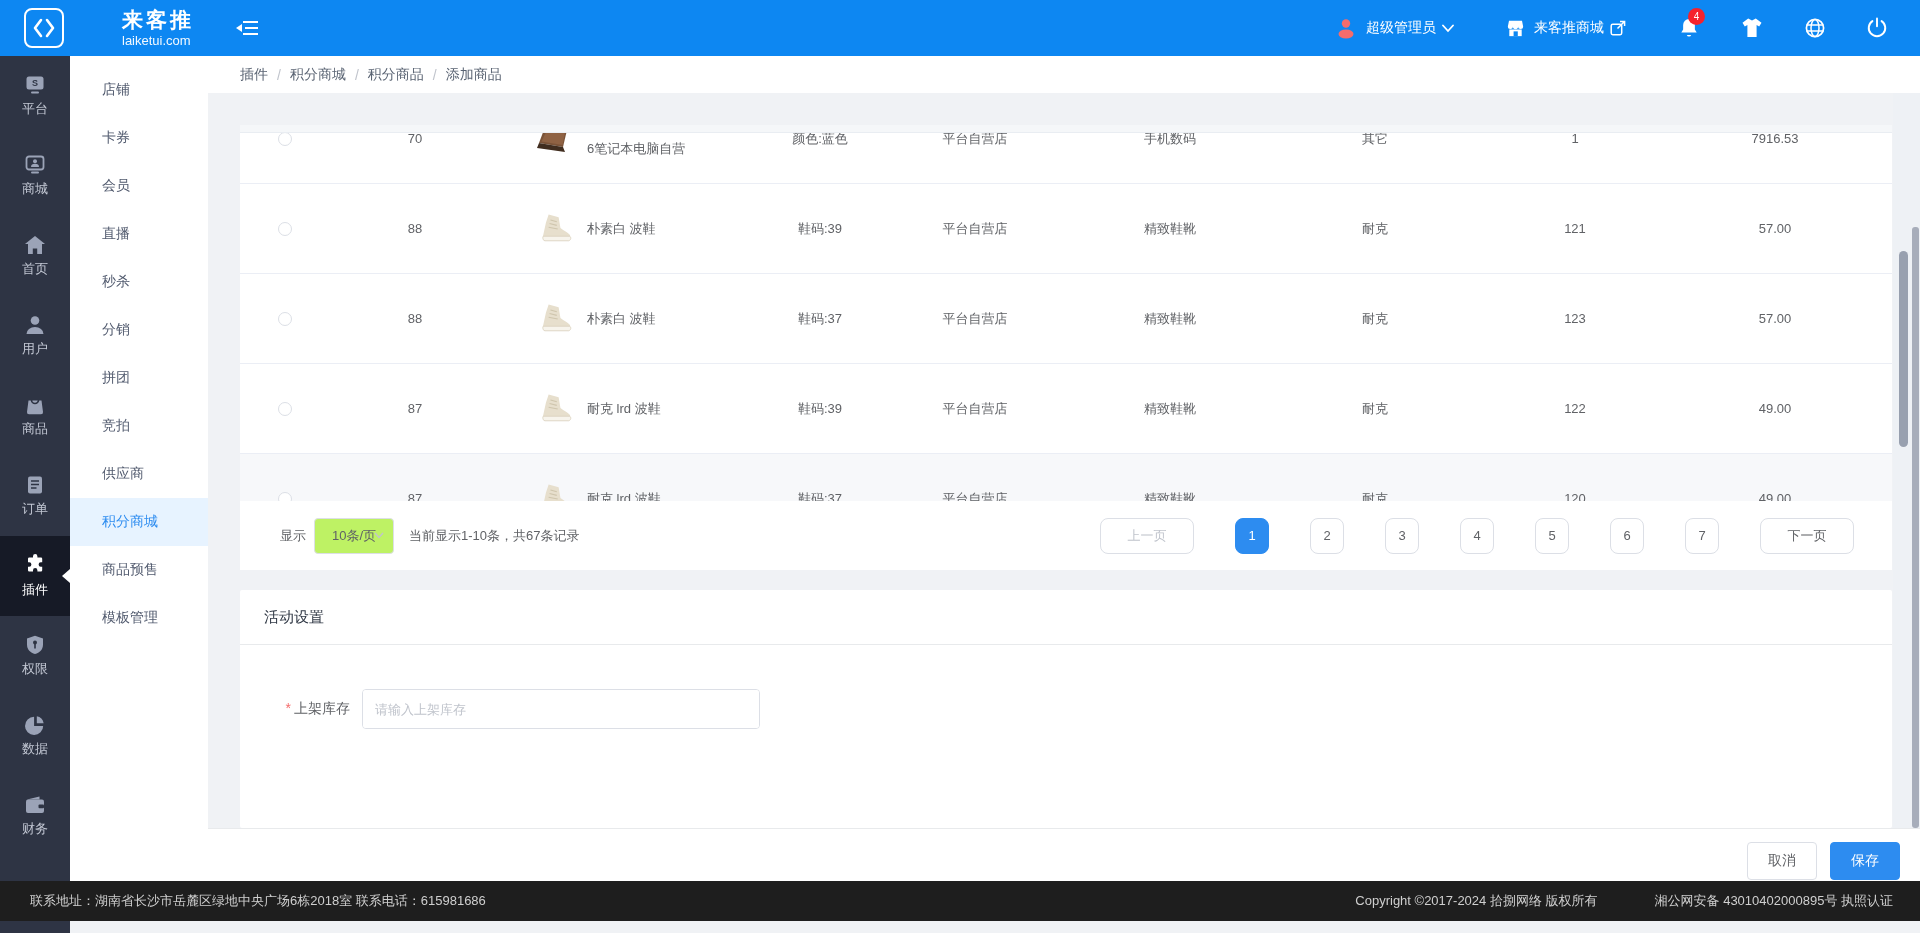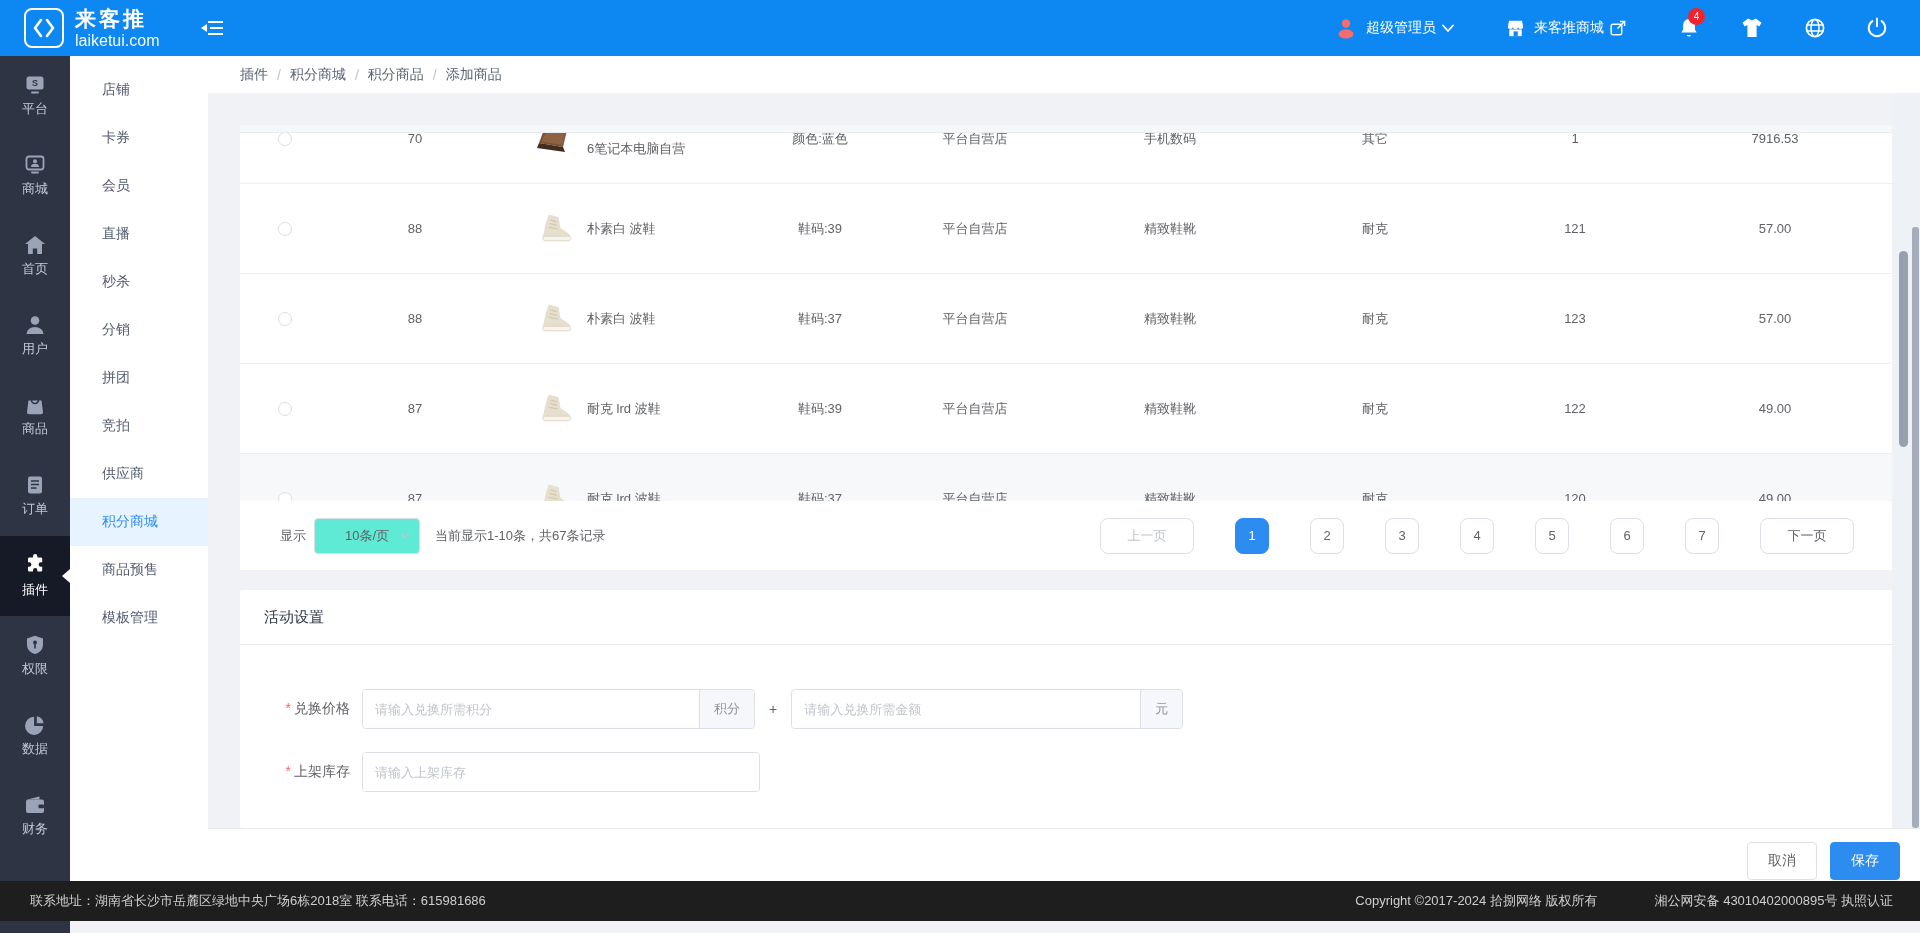--- a/index.html
+++ b/index.html
@@ -1,25 +1,25 @@
 <!DOCTYPE html>
 <html><head>
 <meta charset="utf-8">
 <style>
   html,body{margin:0;padding:0;background:#dfe3e8;}
   *{box-sizing:border-box;font-family:"Liberation Sans","DejaVu Sans",sans-serif;}
   .stage{position:relative;width:1920px;height:933px;background:#f0f2f5;overflow:hidden;}
 
   
   .topbar{position:absolute;top:0;left:0;width:1920px;height:56px;background:#0d87f2;display:flex;align-items:center;color:#fff;}
-  .logo{display:flex;align-items:center;margin-left:24px;cursor:pointer;}
+  .logo{display:flex;align-items:center;margin-left:24px;cursor:pointer;gap:47px;}
   .logo-mark{width:40px;height:40px;border:2px solid #fff;border-radius:8px;display:flex;align-items:center;justify-content:center;}
   .logo-text{margin-left:11px;line-height:1;}
   .logo-brand{font-size:21px;font-weight:bold;letter-spacing:3px;}
-  .logo-domain{font-size:16px;margin-top:4px;opacity:.95;}
+  .logo-domain{font-size:13px;margin-top:4px;opacity:.95;}
   .collapse{margin-left:42px;cursor:pointer;display:flex;align-items:center;}
   .top-right{margin-left:auto;display:flex;align-items:center;margin-right:32px;}
   .top-item{display:flex;align-items:center;cursor:pointer;}
   .top-user{margin-right:50px;}
   .top-user .uname{font-size:14px;margin:0 6px 0 8px;}
   .top-mall{margin-right:52px;}
   .top-mall .mname{font-size:14px;margin:0 6px 0 7px;}
   .icon-btn{position:relative;margin-right:40px;cursor:pointer;display:flex;align-items:center;}
   .icon-btn:last-child{margin-right:0;}
   .badge{position:absolute;top:-8px;left:10px;min-width:17px;height:17px;border-radius:9px;background:#f5222d;color:#fff;font-size:10px;display:flex;align-items:center;justify-content:center;padding:0 4px;}
@@ -61,21 +61,21 @@
   .col-cat{width:220px;}
   .col-brand{width:190px;}
   .col-stock{width:210px;}
   .col-price{width:190px;}
   .radio{width:14px;height:14px;border:1px solid #dcdfe6;border-radius:50%;background:#fff;cursor:pointer;}
   .pimg{width:40px;height:40px;display:flex;align-items:center;justify-content:center;margin-right:12px;flex:none;}
   .name-low .pname{margin-top:20px;}
 
   .pagination{height:69px;display:flex;align-items:center;justify-content:space-between;padding:0 38px 0 40px;background:#fff;}
   .pg-left{display:flex;align-items:center;font-size:13px;color:#606266;}
-  .pg-select{position:relative;width:106px;height:36px;border:1px solid #dcdfe6;border-radius:4px;margin:0 15px 0 8px;display:flex;align-items:center;justify-content:center;font-size:13px;color:#606266;cursor:pointer;background:#5eead4;}
+  .pg-select{position:relative;width:80px;height:36px;border:1px solid #dcdfe6;border-radius:4px;margin:0 15px 0 8px;display:flex;align-items:center;justify-content:center;font-size:13px;color:#606266;cursor:pointer;background:#bef264;}
   .pg-select .chev{position:absolute;right:9px;top:13px;}
   .pg-right{display:flex;align-items:center;gap:9px;}
   .pbtn{min-width:34px;height:36px;border:1px solid #dcdfe6;border-radius:8px;background:#fff;color:#606266;font-size:13px;display:flex;align-items:center;justify-content:center;cursor:pointer;padding:0 8px;margin-left:32px;}
   .pbtn.wide{width:94px;}
   .pbtn.disabled{color:#c0c4cc;cursor:default;}
   .pbtn.active{background:#2d8cf0;border-color:#2d8cf0;color:#fff;}
 
   .activity-panel{top:534px;height:238px;}
   .panel-title{height:55px;display:flex;align-items:center;padding-left:24px;font-size:15px;color:#2f3744;font-weight:500;border-bottom:1px solid #e8eaec;}
   .form{margin:44px 0 0 20px;}
@@ -436,32 +436,20 @@
           <div class="pbtn">7</div>
           <div class="pbtn wide">下一页</div>
         </div>
       </div>
     </section>
 
     <section class="panel activity-panel">
       <div class="panel-title">活动设置</div>
       <div class="form">
         <div class="form-row">
-          <div class="form-label"><span class="req">*</span><span>兑换价格</span></div>
-          <div class="igroup">
-            <input class="w-points" type="text" placeholder="请输入兑换所需积分" style="">
-            <div class="addon">积分</div>
-          </div>
-          <span class="plus">+</span>
-          <div class="igroup">
-            <input class="w-amount" type="text" placeholder="请输入兑换所需金额" style="">
-            <div class="addon">元</div>
-          </div>
-        </div>
-        <div class="form-row">
           <div class="form-label"><span class="req">*</span><span>上架库存</span></div>
           <div class="igroup">
             <input class="w-stock" type="text" placeholder="请输入上架库存" style="">
           </div>
         </div>
       </div>
     </section>
 
     <div class="action-bar">
       <div class="btn btn-cancel">取消</div>

